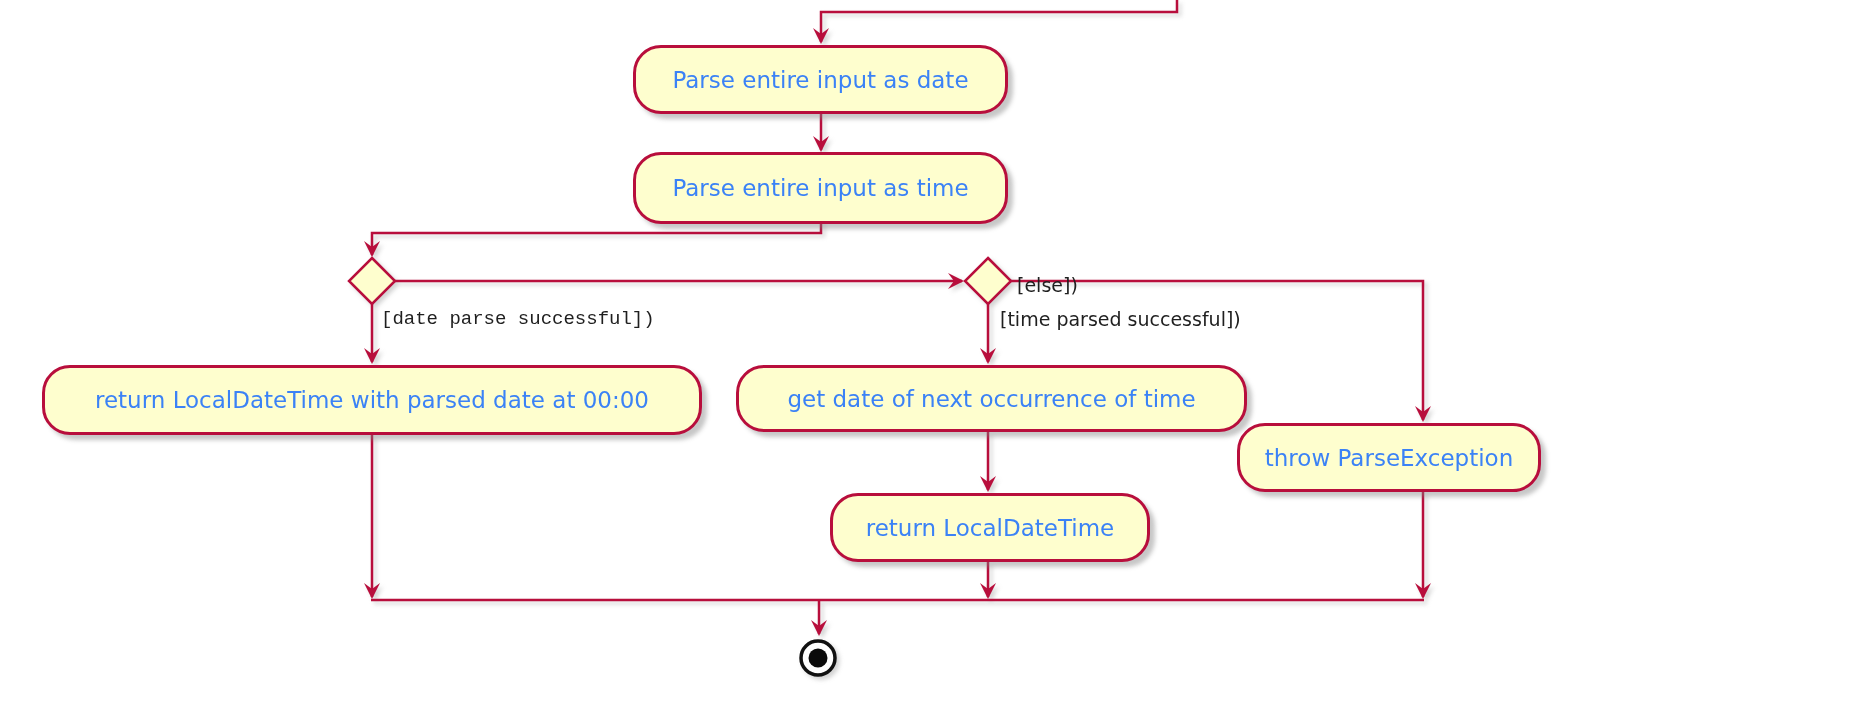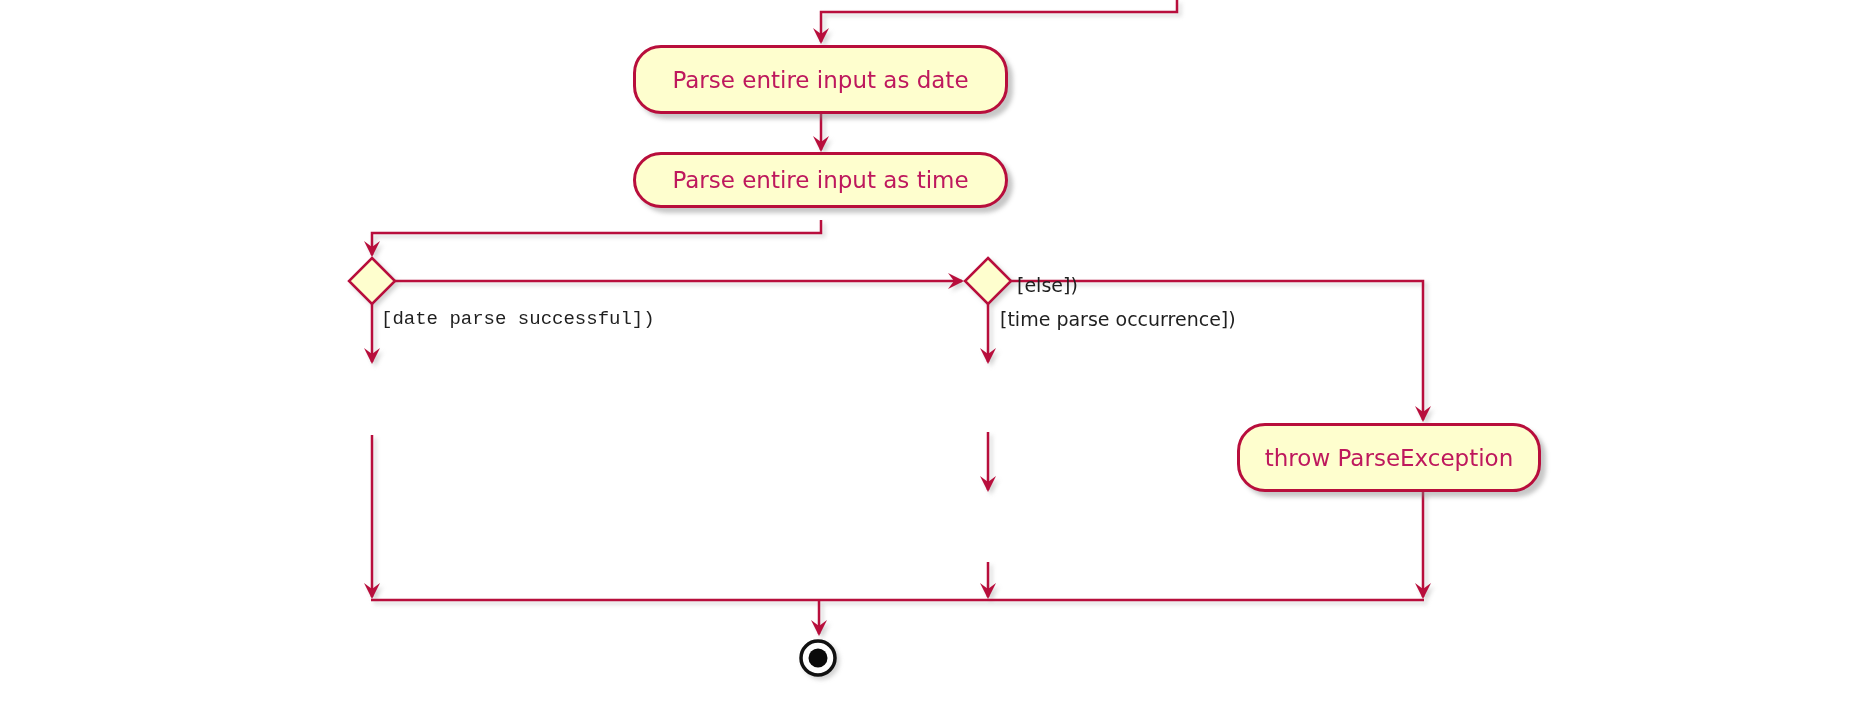--- a/index.html
+++ b/index.html
@@ -6,21 +6,21 @@
   body{width:1860px;height:704px;position:relative;overflow:hidden;
        font-family:"DejaVu Sans","Liberation Sans",sans-serif;}
   #canvas{position:absolute;left:0;top:0;width:1860px;height:704px;}
   svg.wires{position:absolute;left:0;top:0;filter:drop-shadow(3px 3px 2px rgba(140,140,140,0.38));}
   .node{
     position:absolute;
     background:#FEFECE;
     border:3px solid #B80E3C;
     border-radius:28px;
     box-sizing:border-box;
-    color:#be185d;
+    color:#3b82f6;
     font-size:23px;
     font-weight:500;
     text-align:center;
     display:flex;align-items:center;justify-content:center;
     box-shadow:5px 5px 4px rgba(130,130,130,0.45);
     white-space:nowrap;
   }
   .edge-label{
     position:absolute;
     color:#1F1F1F;
@@ -82,26 +82,29 @@
     <polygon points="988,258 1011,281 988,304 965,281" fill="#FEFECE" stroke="#B80E3C" stroke-width="2.5"></polygon>
 
     <g>
       <circle cx="818" cy="658" r="17" fill="#ffffff" stroke="#111111" stroke-width="3.5"></circle>
       <circle cx="818" cy="658" r="9.5" fill="#0b0b0b" stroke="none"></circle>
     </g>
   </svg>
 
   <div class="node" style="left:633px;top:45px;width:375px;height:69px;">Parse entire input as date</div>
 
-  <div class="node" style="left:633px;top:152px;width:375px;height:56px;">Parse entire input as time</div>
+  <div class="node" style="left:633px;top:152px;width:375px;height:72px;">Parse entire input as time</div>
 
+  <div class="node" style="left:42px;top:365px;width:660px;height:70px;">return LocalDateTime with parsed date at 00:00</div>
 
+  <div class="node" style="left:736px;top:365px;width:511px;height:67px;">get date of next occurrence of time</div>
 
   <div class="node" style="left:1237px;top:423px;width:304px;height:69px;">throw ParseException</div>
 
+  <div class="node" style="left:830px;top:493px;width:320px;height:69px;">return LocalDateTime</div>
 
   <div class="edge-label" style="left:381px;top:308px;font-family:Liberation Mono, monospace;">[date parse successful])</div>
 
   <div class="edge-label" style="left:1017px;top:257px;margin-top:17px;">[else])</div>
 
-  <div class="edge-label" style="left:1000px;top:308px;">[time parse occurrence])</div>
+  <div class="edge-label" style="left:1000px;top:308px;">[time parsed successful])</div>
 
 </div>
 
 </body></html>

